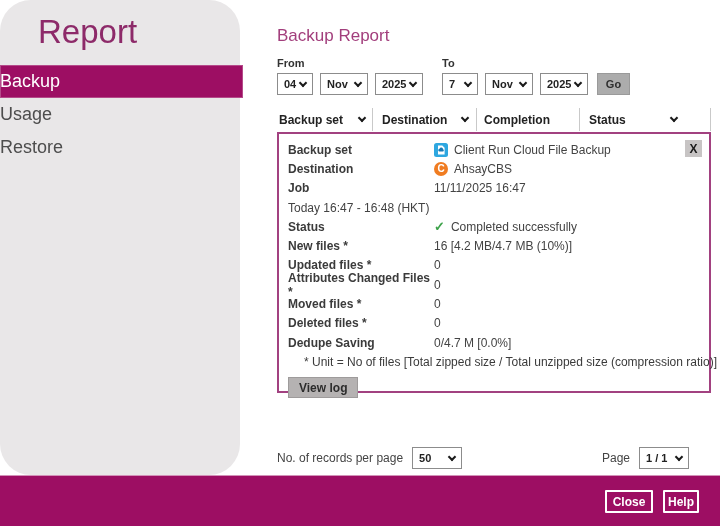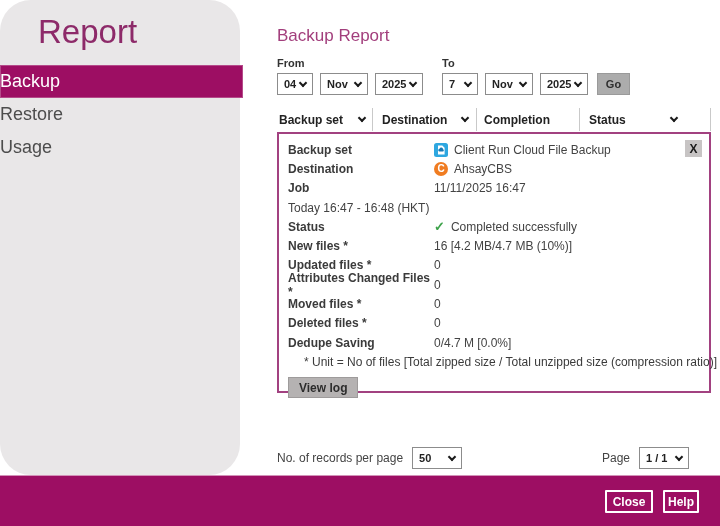--- a/index.html
+++ b/index.html
@@ -60,22 +60,22 @@
 </style>
 </head>
 <body>
 
 <div class="app">
 
   <aside class="sidebar">
     <h1>Report</h1>
     <nav class="nav">
       <div class="nav-item selected">Backup</div>
+      <div class="nav-item">Usage</div>
       <div class="nav-item">Restore</div>
-      <div class="nav-item">Usage</div>
     </nav>
   </aside>
 
   <h2 class="heading">Backup Report</h2>
 
   <div class="date-group g-from">
     <span class="date-label">From</span>
     <div class="selects">
       <div class="select sel-36">
         <span>04</span>

